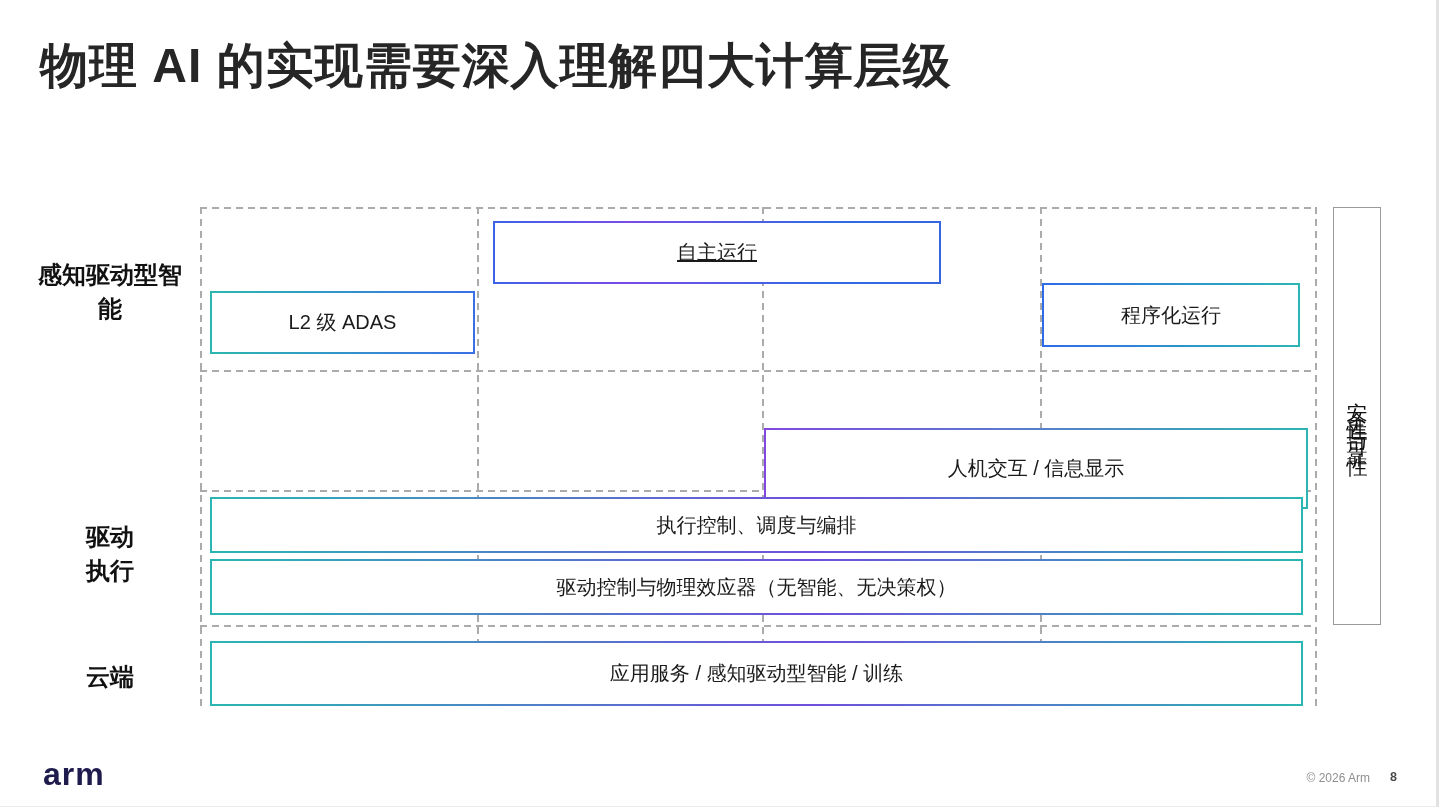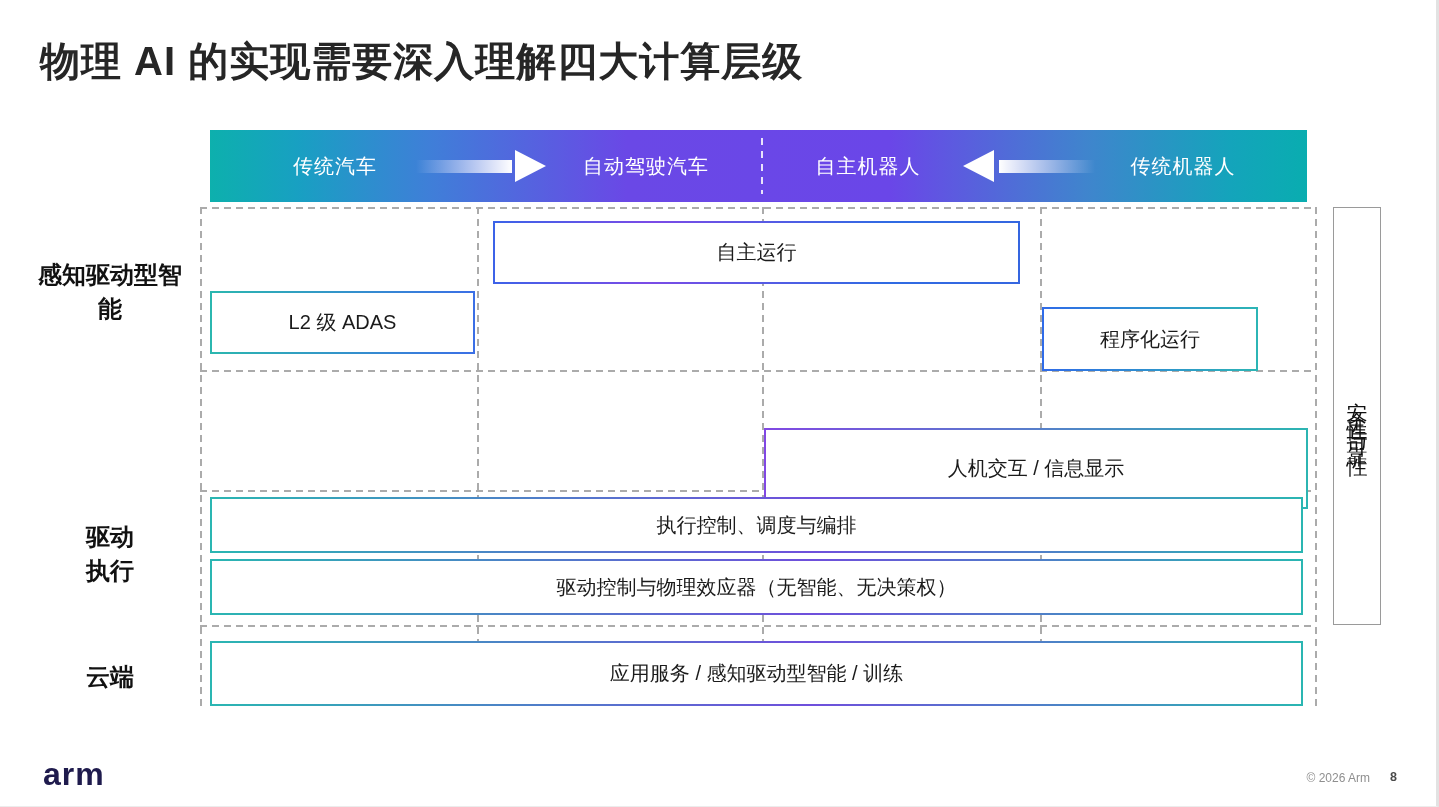--- a/index.html
+++ b/index.html
@@ -3,21 +3,21 @@
 <meta charset="utf-8">
 <style>
   html,body{margin:0;padding:0;background:#f2f2f2;}
   .slide{
     position:relative;width:1439px;height:807px;background:#ffffff;overflow:hidden;
     font-family:"Liberation Sans","DejaVu Sans",sans-serif;color:#1c1c1c;
     border-right:3px solid #e2e2e2;border-bottom:1px solid #ececec;box-sizing:border-box;
   }
   .abs{position:absolute;}
   .title{
-    left:40px;top:34px;width:1000px;font-size:40px;font-weight:600;color:#262626;letter-spacing:1px;
+    left:40px;top:34px;width:1000px;font-size:48px;font-weight:600;color:#262626;letter-spacing:1px;
   }
   
   .flow-bar{
     left:210px;top:130px;width:1097px;height:72px;
     background:linear-gradient(90deg,#0db0ad 0%,#18a0c2 8%,#3f7fd8 20%,#6a48e6 38%,#6a46e8 62%,#3f85cd 80%,#14a4bb 93%,#09adb0 100%);
   }
   .bar-label{
     position:absolute;top:0;height:72px;line-height:72px;text-align:center;
     color:#ffffff;font-size:20px;font-weight:500;letter-spacing:1px;white-space:nowrap;
   }
@@ -67,54 +67,39 @@
   .copyright{left:1255px;top:771px;width:115px;text-align:right;font-size:12px;color:#8f8f8f;}
   .page-num{left:1390px;top:770px;font-size:12.5px;font-weight:700;color:#4b4b4b;}
 </style>
 </head>
 <body>
 
 <div class="slide">
 
   <div class="abs title">物理 AI 的实现需要深入理解四大计算层级</div>
 
-  <div class="abs flow-bar">
-    <span class="bar-label" style="left:40px;width:170px;">传统汽车</span>
-    <div class="arrow arrow-right" style="left:206px;width:130px;">
-      <div class="tail"></div>
-      <div class="head"></div>
-    </div>
-    <span class="bar-label" style="left:350px;width:172px;">自动驾驶汽车</span>
-    <div class="bar-divider"></div>
-    <span class="bar-label" style="left:570px;width:176px;">自主机器人</span>
-    <div class="arrow arrow-left" style="left:753px;width:132px;">
-      <div class="tail"></div>
-      <div class="head"></div>
-    </div>
-    <span class="bar-label" style="left:885px;width:176px;">传统机器人</span>
-  </div>
 
   <div class="abs hdash" style="left:200px;top:207px;width:1115px;"></div>
   <div class="abs hdash" style="left:200px;top:370px;width:1115px;"></div>
   <div class="abs hdash" style="left:200px;top:490px;width:1115px;"></div>
   <div class="abs hdash" style="left:200px;top:625px;width:1115px;"></div>
   <div class="abs vdash" style="left:200px;top:207px;height:503px;"></div>
   <div class="abs vdash" style="left:477px;top:207px;height:503px;"></div>
   <div class="abs vdash" style="left:762px;top:207px;height:503px;"></div>
   <div class="abs vdash" style="left:1040px;top:207px;height:503px;"></div>
   <div class="abs vdash" style="left:1315px;top:207px;height:503px;"></div>
 
   <div class="abs row-label" style="top:258px;">感知驱动型智能</div>
   <div class="abs row-label" style="top:520px;">驱动
 执行</div>
   <div class="abs row-label" style="top:660px;">云端</div>
 
-  <div class="abs box b-autonomous" style="left:493px;top:221px;width:527px;height:63px;">自主运行</div>
+  <div class="abs box b-autonomous" style="left:493px;top:221px;width:448px;height:63px;text-decoration:underline;">自主运行</div>
   <div class="abs box b-adas" style="left:210px;top:291px;width:265px;height:63px;">L2 级 ADAS</div>
-  <div class="abs box b-programmed" style="left:1042px;top:307px;width:216px;height:64px;">程序化运行</div>
+  <div class="abs box b-programmed" style="left:1042px;top:283px;width:258px;height:64px;">程序化运行</div>
 
   <div class="abs box b-hmi" style="left:764px;top:385px;width:544px;height:81px;">人机交互 / 信息显示</div>
 
   <div class="abs box b-wide" style="left:210px;top:559px;width:1093px;height:56px;">驱动控制与物理效应器（无智能、无决策权）</div>
   <div class="abs box b-wide" style="left:210px;top:497px;width:1093px;height:56px;">执行控制、调度与编排</div>
 
   <div class="abs box b-wide" style="left:210px;top:641px;width:1093px;height:65px;">应用服务 / 感知驱动型智能 / 训练</div>
 
   <div class="abs safety-rail">
     <span>安全性与可靠性</span>

